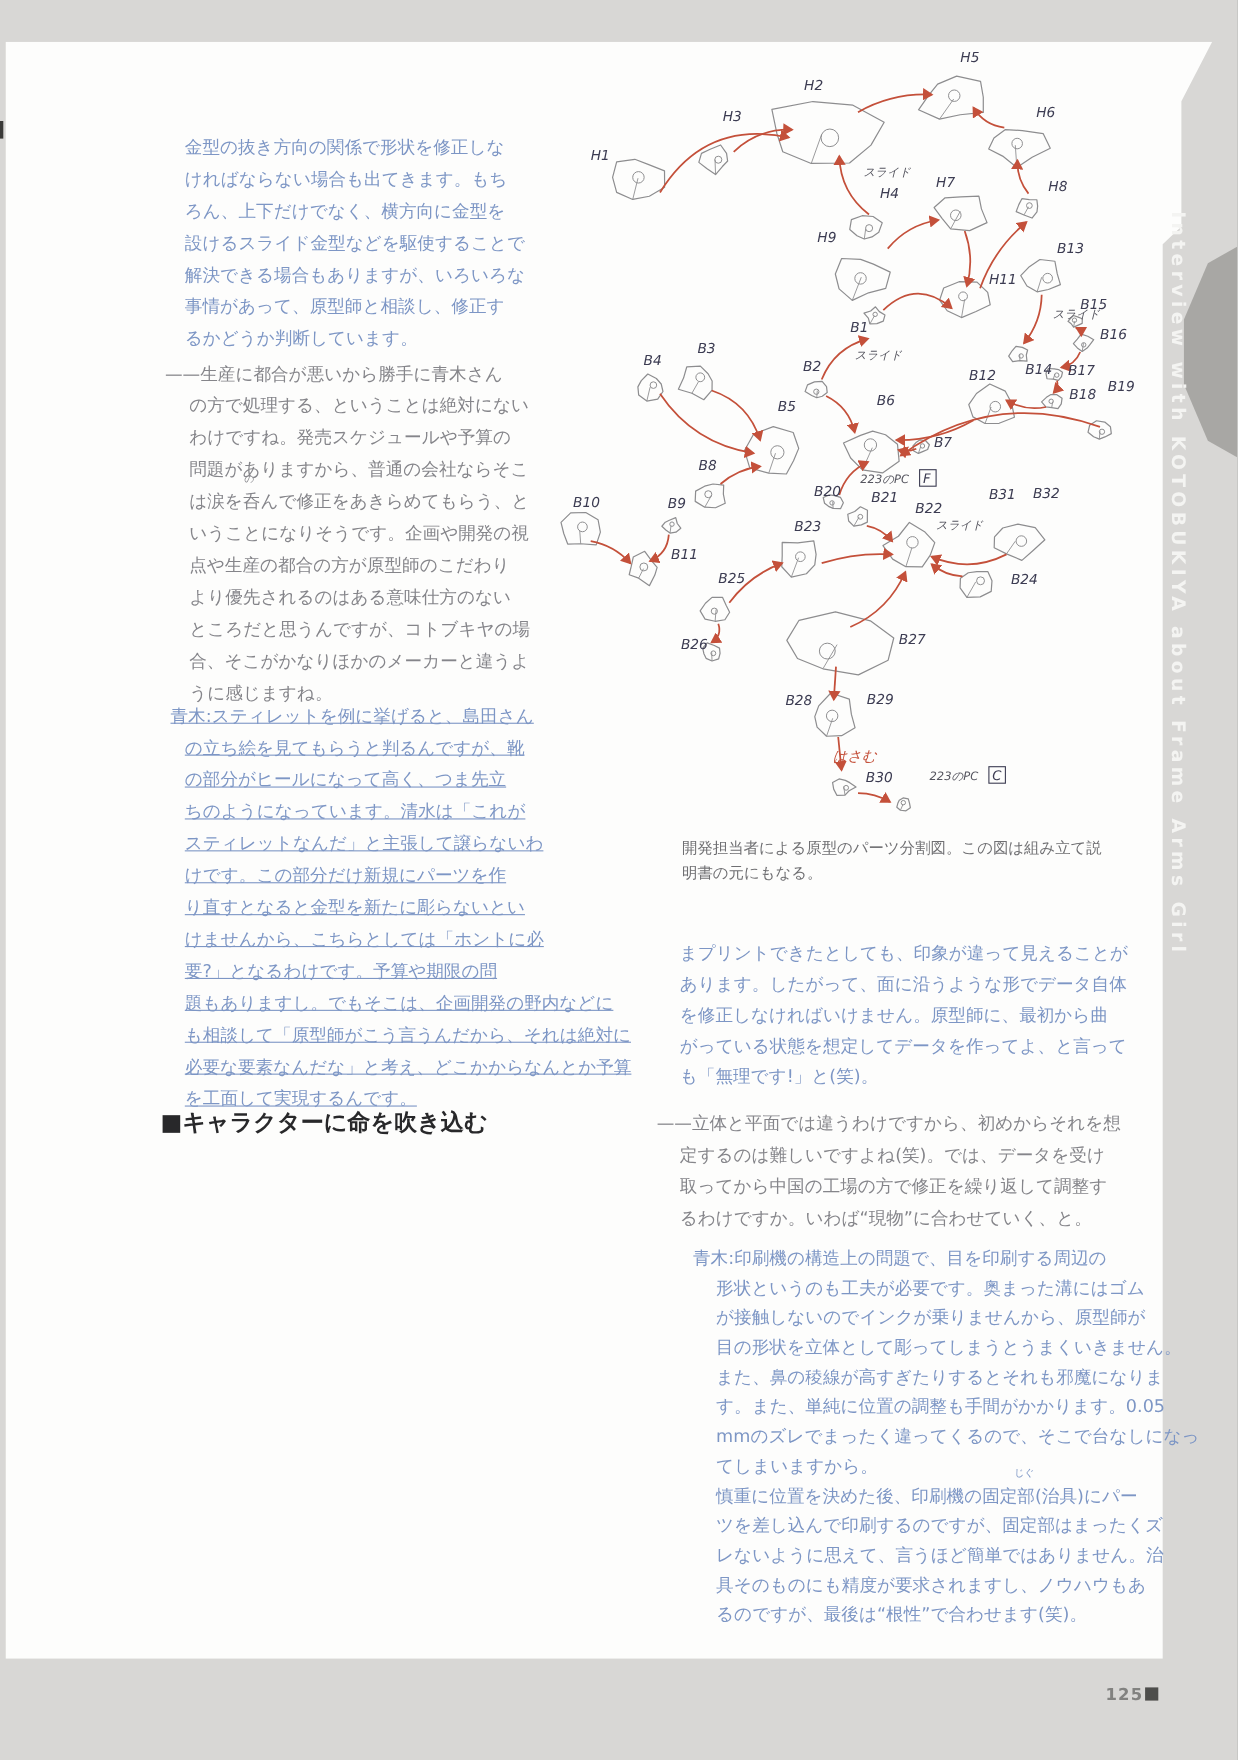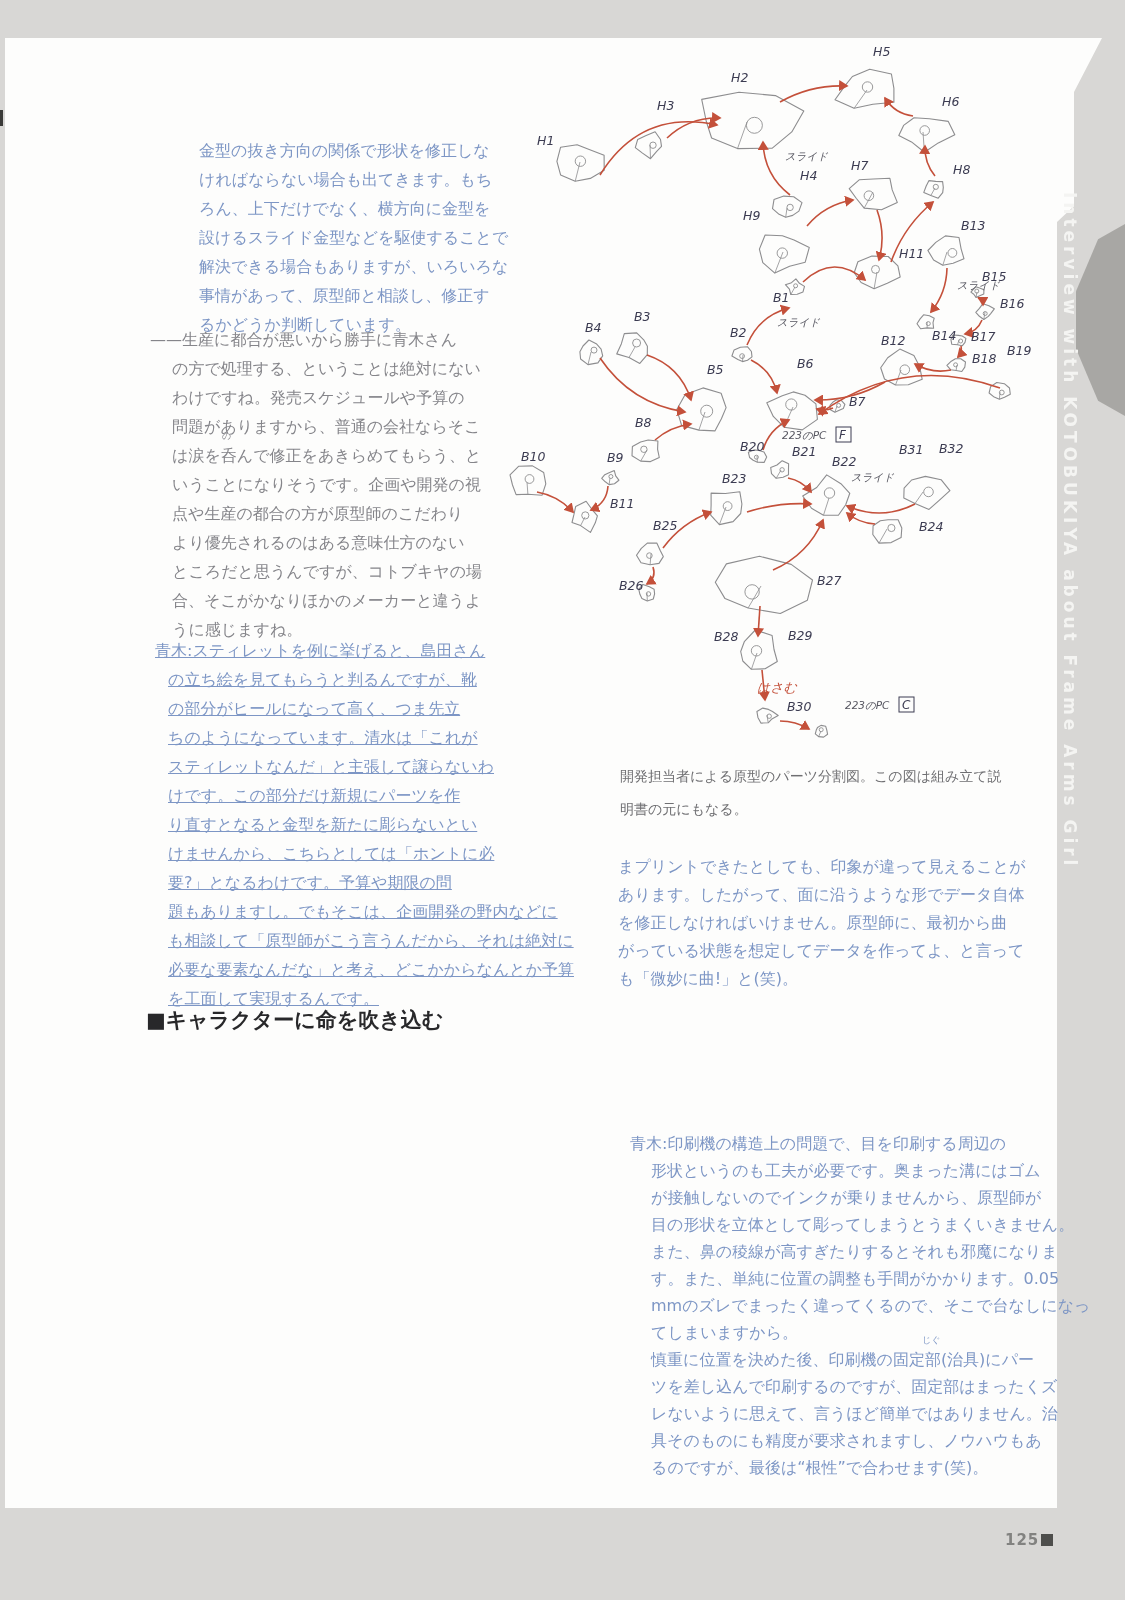--- a/index.html
+++ b/index.html
@@ -14,21 +14,21 @@
   .txt{position:absolute;white-space:pre-line;font-size:16px;line-height:29px;}
   .aoki{color:#7d96c5;}
   .interviewer{color:#85858a;}
   .hang22{padding-left:22px;text-indent:-22px;}
   .hang15{padding-left:15px;text-indent:-15px;}
   .hang13{padding-left:13px;text-indent:-13px;text-decoration:underline;}
   .hang21{padding-left:21px;text-indent:-21px;}
   .lh28{line-height:28px;}
   .lh27{line-height:27px;}
   .heading{position:absolute;font-size:21px;font-weight:bold;color:#28282a;white-space:nowrap;}
-  .caption{position:absolute;left:620px;top:760px;font-size:14px;line-height:33px;color:#6f6f72;white-space:pre-line;}
+  .caption{position:absolute;left:620px;top:760px;font-size:14px;line-height:23px;color:#6f6f72;white-space:pre-line;}
   .furigana{position:absolute;font-size:9px;line-height:9px;}
   .pagenum{position:absolute;left:1005px;top:1531px;font-size:15px;font-weight:bold;color:#828280;letter-spacing:1px;}
   .pagenum .sq{display:inline-block;width:12px;height:12px;background:#4e4e4c;margin-left:2px;vertical-align:-1px;}
   .edge-mark{position:absolute;left:0;top:110px;width:3px;height:16px;background:#3a3a38;}
   svg text{font-family:"DejaVu Sans",sans-serif;}
   .diagram{position:absolute;left:495px;top:40px;}
 </style>
 </head>
 <body>
 
@@ -263,21 +263,21 @@
         <text x="262" y="652" font-size="13" font-style="italic" fill="#c4503a">はさむ</text>
         <text x="350" y="669" font-size="10.5" font-style="italic" fill="#55555f">223のPC</text>
         <text x="407" y="669" font-size="12" font-style="italic" fill="#3c3c52">C</text>
         <rect x="404" y="657" width="15" height="15" fill="none" stroke="#3c3c52" stroke-width="1"></rect>
       </g>
   </svg>
 
   <div class="caption">開発担当者による原型のパーツ分割図。この図は組み立て説
 明書の元にもなる。</div>
 
-  <div class="txt aoki" style="left:168px;top:136px;margin-left:31px;">金型の抜き方向の関係で形状を修正しな
+  <div class="txt aoki" style="left:168px;top:119px;">金型の抜き方向の関係で形状を修正しな
 ければならない場合も出てきます。もち
 ろん、上下だけでなく、横方向に金型を
 設けるスライド金型などを駆使することで
 解決できる場合もありますが、いろいろな
 事情があって、原型師と相談し、修正す
 るかどうか判断しています。</div>
   <div class="txt interviewer hang22" style="left:150px;top:325px;">——生産に都合が悪いから勝手に青木さん
 の方で処理する、ということは絶対にない
 わけですね。発売スケジュールや予算の
 問題がありますから、普通の会社ならそこ
@@ -302,21 +302,25 @@
 必要な要素なんだな」と考え、どこかからなんとか予算
 を工面して実現するんです。</div>
 
   <div class="heading" style="left:146px;top:1006px;">■キャラクターに命を吹き込む</div>
 
 
   <div class="txt aoki lh28" style="left:618px;top:853px;">まプリントできたとしても、印象が違って見えることが
 あります。したがって、面に沿うような形でデータ自体
 を修正しなければいけません。原型師に、最初から曲
 がっている状態を想定してデータを作ってよ、と言って
-も「微妙に曲!」と(笑)。</div>
+も「無理です!」と(笑)。</div>
+  <div class="txt interviewer hang21" style="left:597px;top:1006px;">——立体と平面では違うわけですから、初めからそれを想
+定するのは難しいですよね(笑)。では、データを受け
+取ってから中国の工場の方で修正を繰り返して調整す
+るわけですか。いわば“現物”に合わせていく、と。</div>
   <div class="txt aoki hang21 lh27" style="left:630px;top:1130px;">青木:印刷機の構造上の問題で、目を印刷する周辺の
 形状というのも工夫が必要です。奥まった溝にはゴム
 が接触しないのでインクが乗りませんから、原型師が
 目の形状を立体として彫ってしまうとうまくいきません。
 また、鼻の稜線が高すぎたりするとそれも邪魔になりま
 す。また、単純に位置の調整も手間がかかります。0.05
 mmのズレでまったく違ってくるので、そこで台なしになっ
 てしまいますから。
 慎重に位置を決めた後、印刷機の固定部(治具)にパー
 ツを差し込んで印刷するのですが、固定部はまったくズ

